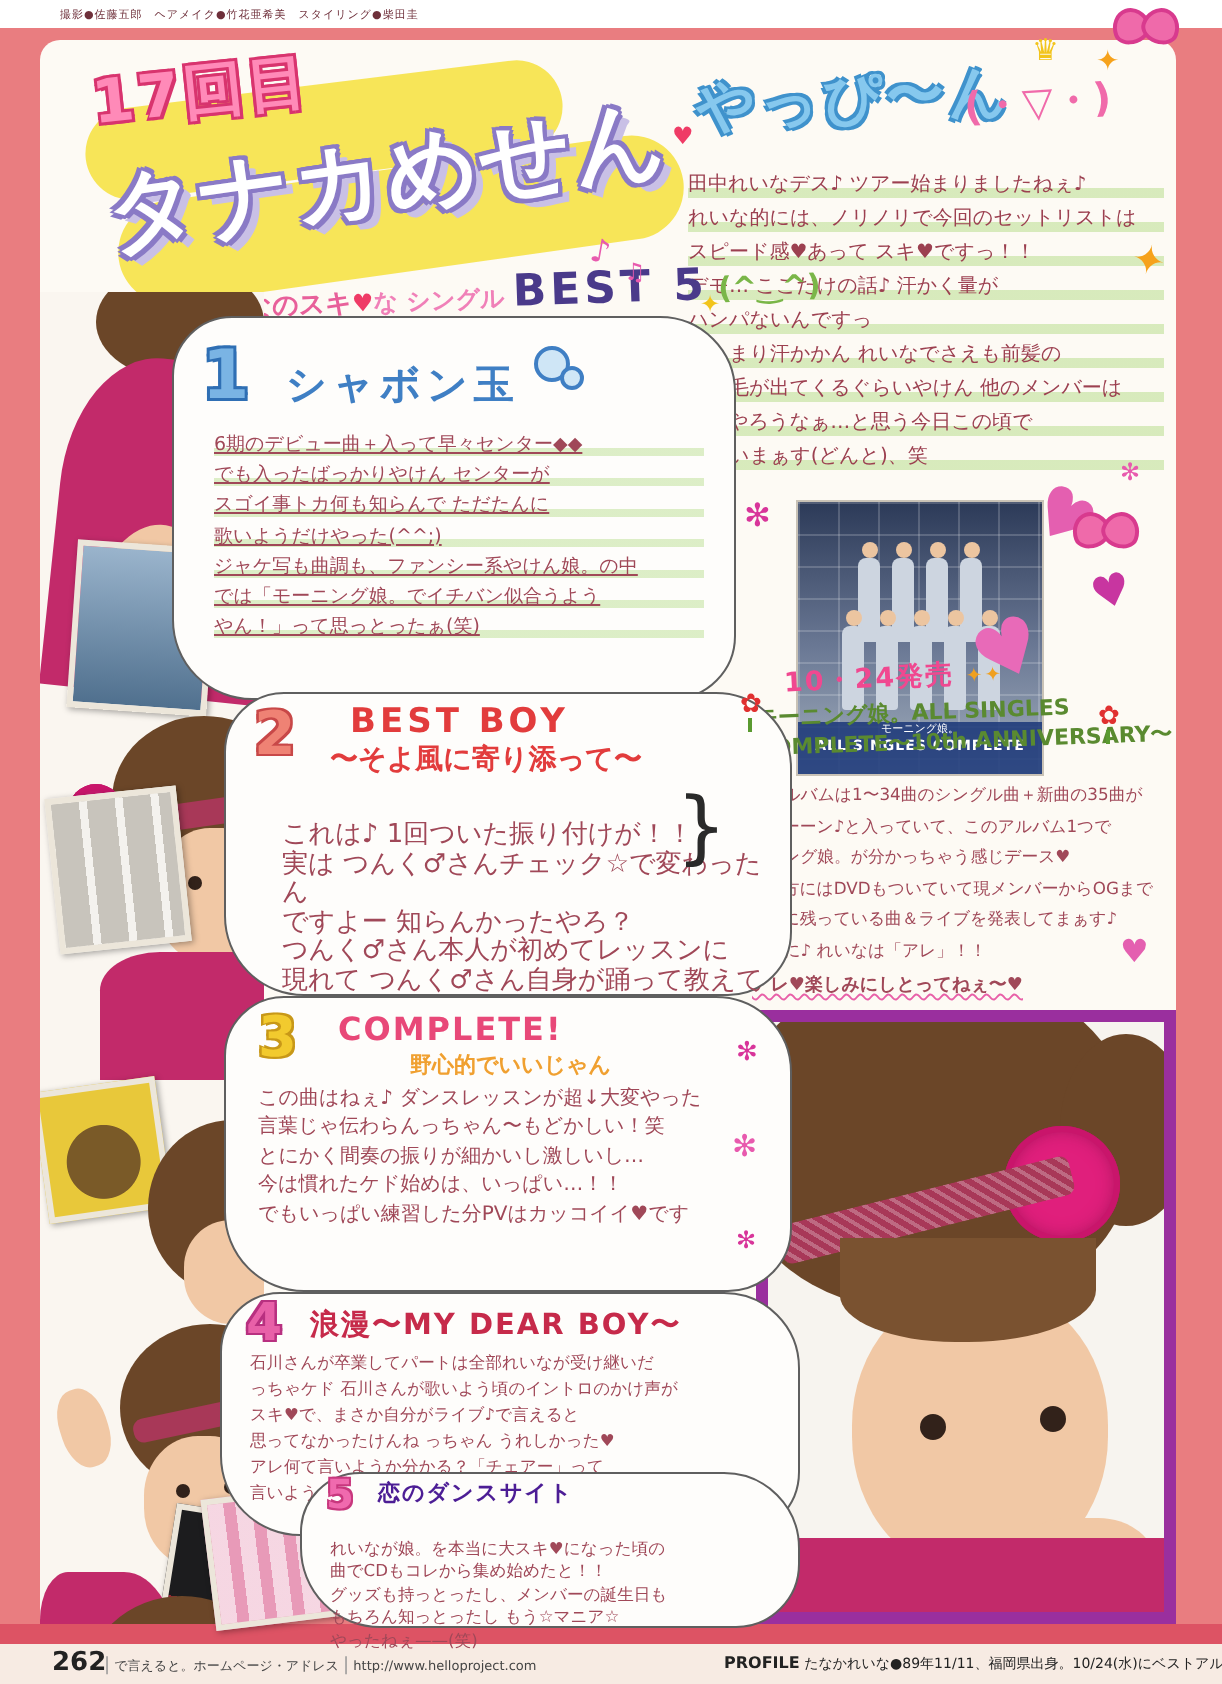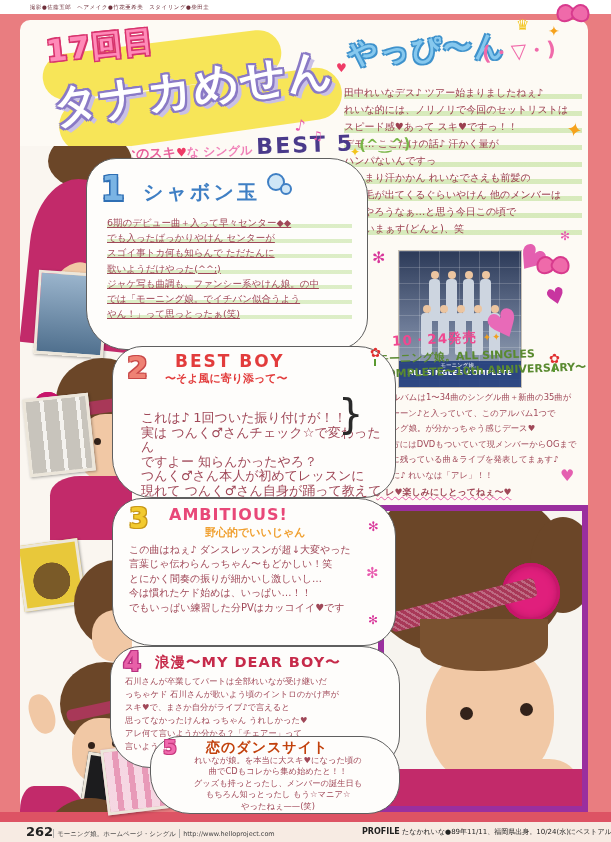--- a/index.html
+++ b/index.html
@@ -188,32 +188,32 @@
 スゴイ事トカ何も知らんで ただたんに
 歌いようだけやった(^^;)
 ジャケ写も曲調も、ファンシー系やけん娘。の中
 では「モーニング娘。でイチバン似合うよう
 やん！」って思っとったぁ(笑)</div>
   </div>
 
   <div class="cloud" style="left:112px;top:346px;width:282px;height:150px;">
     <div class="rank" style="left:14px;top:6px;font-size:30px;color:#ef8274;text-shadow:-1.2px -1.2px 0 #c84848,1.2px -1.2px 0 #c84848,-1.2px 1.2px 0 #c84848,1.2px 1.2px 0 #c84848;">2</div>
     <div class="item-title" style="left:62px;top:4px;font-size:17px;color:#e23c3c;letter-spacing:2px;">BEST BOY</div>
-    <div class="item-title" style="left:52px;top:24px;font-size:11px;color:#e23c3c;">〜そよ風に寄り添って〜</div>
+    <div class="item-title" style="left:52px;top:24px;font-size:14px;color:#e23c3c;">〜そよ風に寄り添って〜</div>
     <div class="item-body pre" style="left:28px;top:44px;width:252px;font-size:13px;line-height:14.6px;margin-top:20px;">これは♪ 1回ついた振り付けが！！
 実は つんく♂さんチェック☆で変わったん
 ですよー 知らんかったやろ？
 つんく♂さん本人が初めてレッスンに
 現れて つんく♂さん自身が踊って教えて
 くれたとよ♥ たった1日で…(°□°)</div>
   </div>
 
   <div class="cloud" style="left:112px;top:498px;width:282px;height:146px;">
     <div class="rank" style="left:16px;top:6px;font-size:28px;color:#f2ca2e;text-shadow:-1.2px -1.2px 0 #c89818,1.2px -1.2px 0 #c89818,-1.2px 1.2px 0 #c89818,1.2px 1.2px 0 #c89818;">3</div>
-    <div class="item-title" style="left:56px;top:6px;font-size:16px;color:#e84878;letter-spacing:1px;">AMBITIOUS!</div>
+    <div class="item-title" style="left:56px;top:6px;font-size:16px;color:#e84878;letter-spacing:1px;">COMPLETE!</div>
     <div class="item-title" style="left:92px;top:26px;font-size:11px;color:#f0a030;">野心的でいいじゃん</div>
     <div class="item-body pre" style="left:16px;top:44px;width:256px;font-size:10px;line-height:14.4px;">この曲はねぇ♪ ダンスレッスンが超↓大変やった
 言葉じゃ伝わらんっちゃん〜もどかしい！笑
 とにかく間奏の振りが細かいし激しいし…
 今は慣れたケド始めは、いっぱい…！！
 でもいっぱい練習した分PVはカッコイイ♥です</div>
   </div>
 
   <div class="cloud" style="left:110px;top:646px;width:288px;height:120px;">
     <div class="rank" style="left:12px;top:2px;font-size:26px;color:#e860a8;text-shadow:-1.2px -1.2px 0 #b83080,1.2px -1.2px 0 #b83080,-1.2px 1.2px 0 #b83080,1.2px 1.2px 0 #b83080;">4</div>
@@ -221,22 +221,22 @@
     <div class="item-body pre" style="left:14px;top:28px;width:264px;font-size:8.3px;line-height:13px;">石川さんが卒業してパートは全部れいなが受け継いだ
 っちゃケド 石川さんが歌いよう頃のイントロのかけ声が
 スキ♥で、まさか自分がライブ♪で言えると
 思ってなかったけんね っちゃん うれしかった♥
 アレ何て言いようか分かる？「チェアー」って
 言いようとヨ ナァ</div>
   </div>
 
   <div class="cloud" style="left:150px;top:736px;width:248px;height:76px;">
     <div class="rank" style="left:12px;top:0px;font-size:20px;color:#f06aae;text-shadow:-1px -1px 0 #c8387e,1px -1px 0 #c8387e,-1px 1px 0 #c8387e,1px 1px 0 #c8387e;">5</div>
-    <div class="item-title" style="left:38px;top:2px;font-size:14px;color:#c2410c;letter-spacing:1px;margin-left:17px;">恋のダンスサイト</div>
-    <div class="item-body pre" style="left:14px;top:18px;width:226px;font-size:8.3px;line-height:11.4px;text-align:center;">れいなが娘。を本当に大スキ♥になった頃の
+    <div class="item-title" style="left:38px;top:2px;font-size:11px;color:#4c1d95;letter-spacing:1px;">恋のダンスサイト</div>
+    <div class="item-body pre" style="left:14px;top:32px;width:226px;font-size:8.3px;line-height:11.4px;">れいなが娘。を本当に大スキ♥になった頃の
 曲でCDもコレから集め始めたと！！
 グッズも持っとったし、メンバーの誕生日も
 もちろん知っとったし もう☆マニア☆
 やったねぇ——(笑)</div>
   </div>
 
   <div class="abs album-cover">
     <div class="grid"></div>
     <div class="fig-row" style="top:28px;">
       <div class="fig"></div>
@@ -312,21 +312,21 @@
   <div class="tulip" style="left:549px;top:352px;">
     <span class="bloom">✿</span>
       <span class="stem"></span>
   </div>
 
   <div class="bottom-strip"></div>
   <div class="footer-band"></div>
   <div class="abs footer-num">262</div>
   <div class="abs footer-small">
     <span class="footer-sep">|</span>
-    <span>モーニング娘。ホームページ・シングル</span>
+    <span>で言えると。ホームページ・アドレス</span>
     <span class="footer-sep">|</span>
     <span>http://www.helloproject.com</span>
   </div>
   <div class="abs profile">
     <b>PROFILE</b>
     <span>たなかれいな●89年11/11、福岡県出身。10/24(水)にベストアルバム発売。</span>
   </div>
 
 </div>
 

